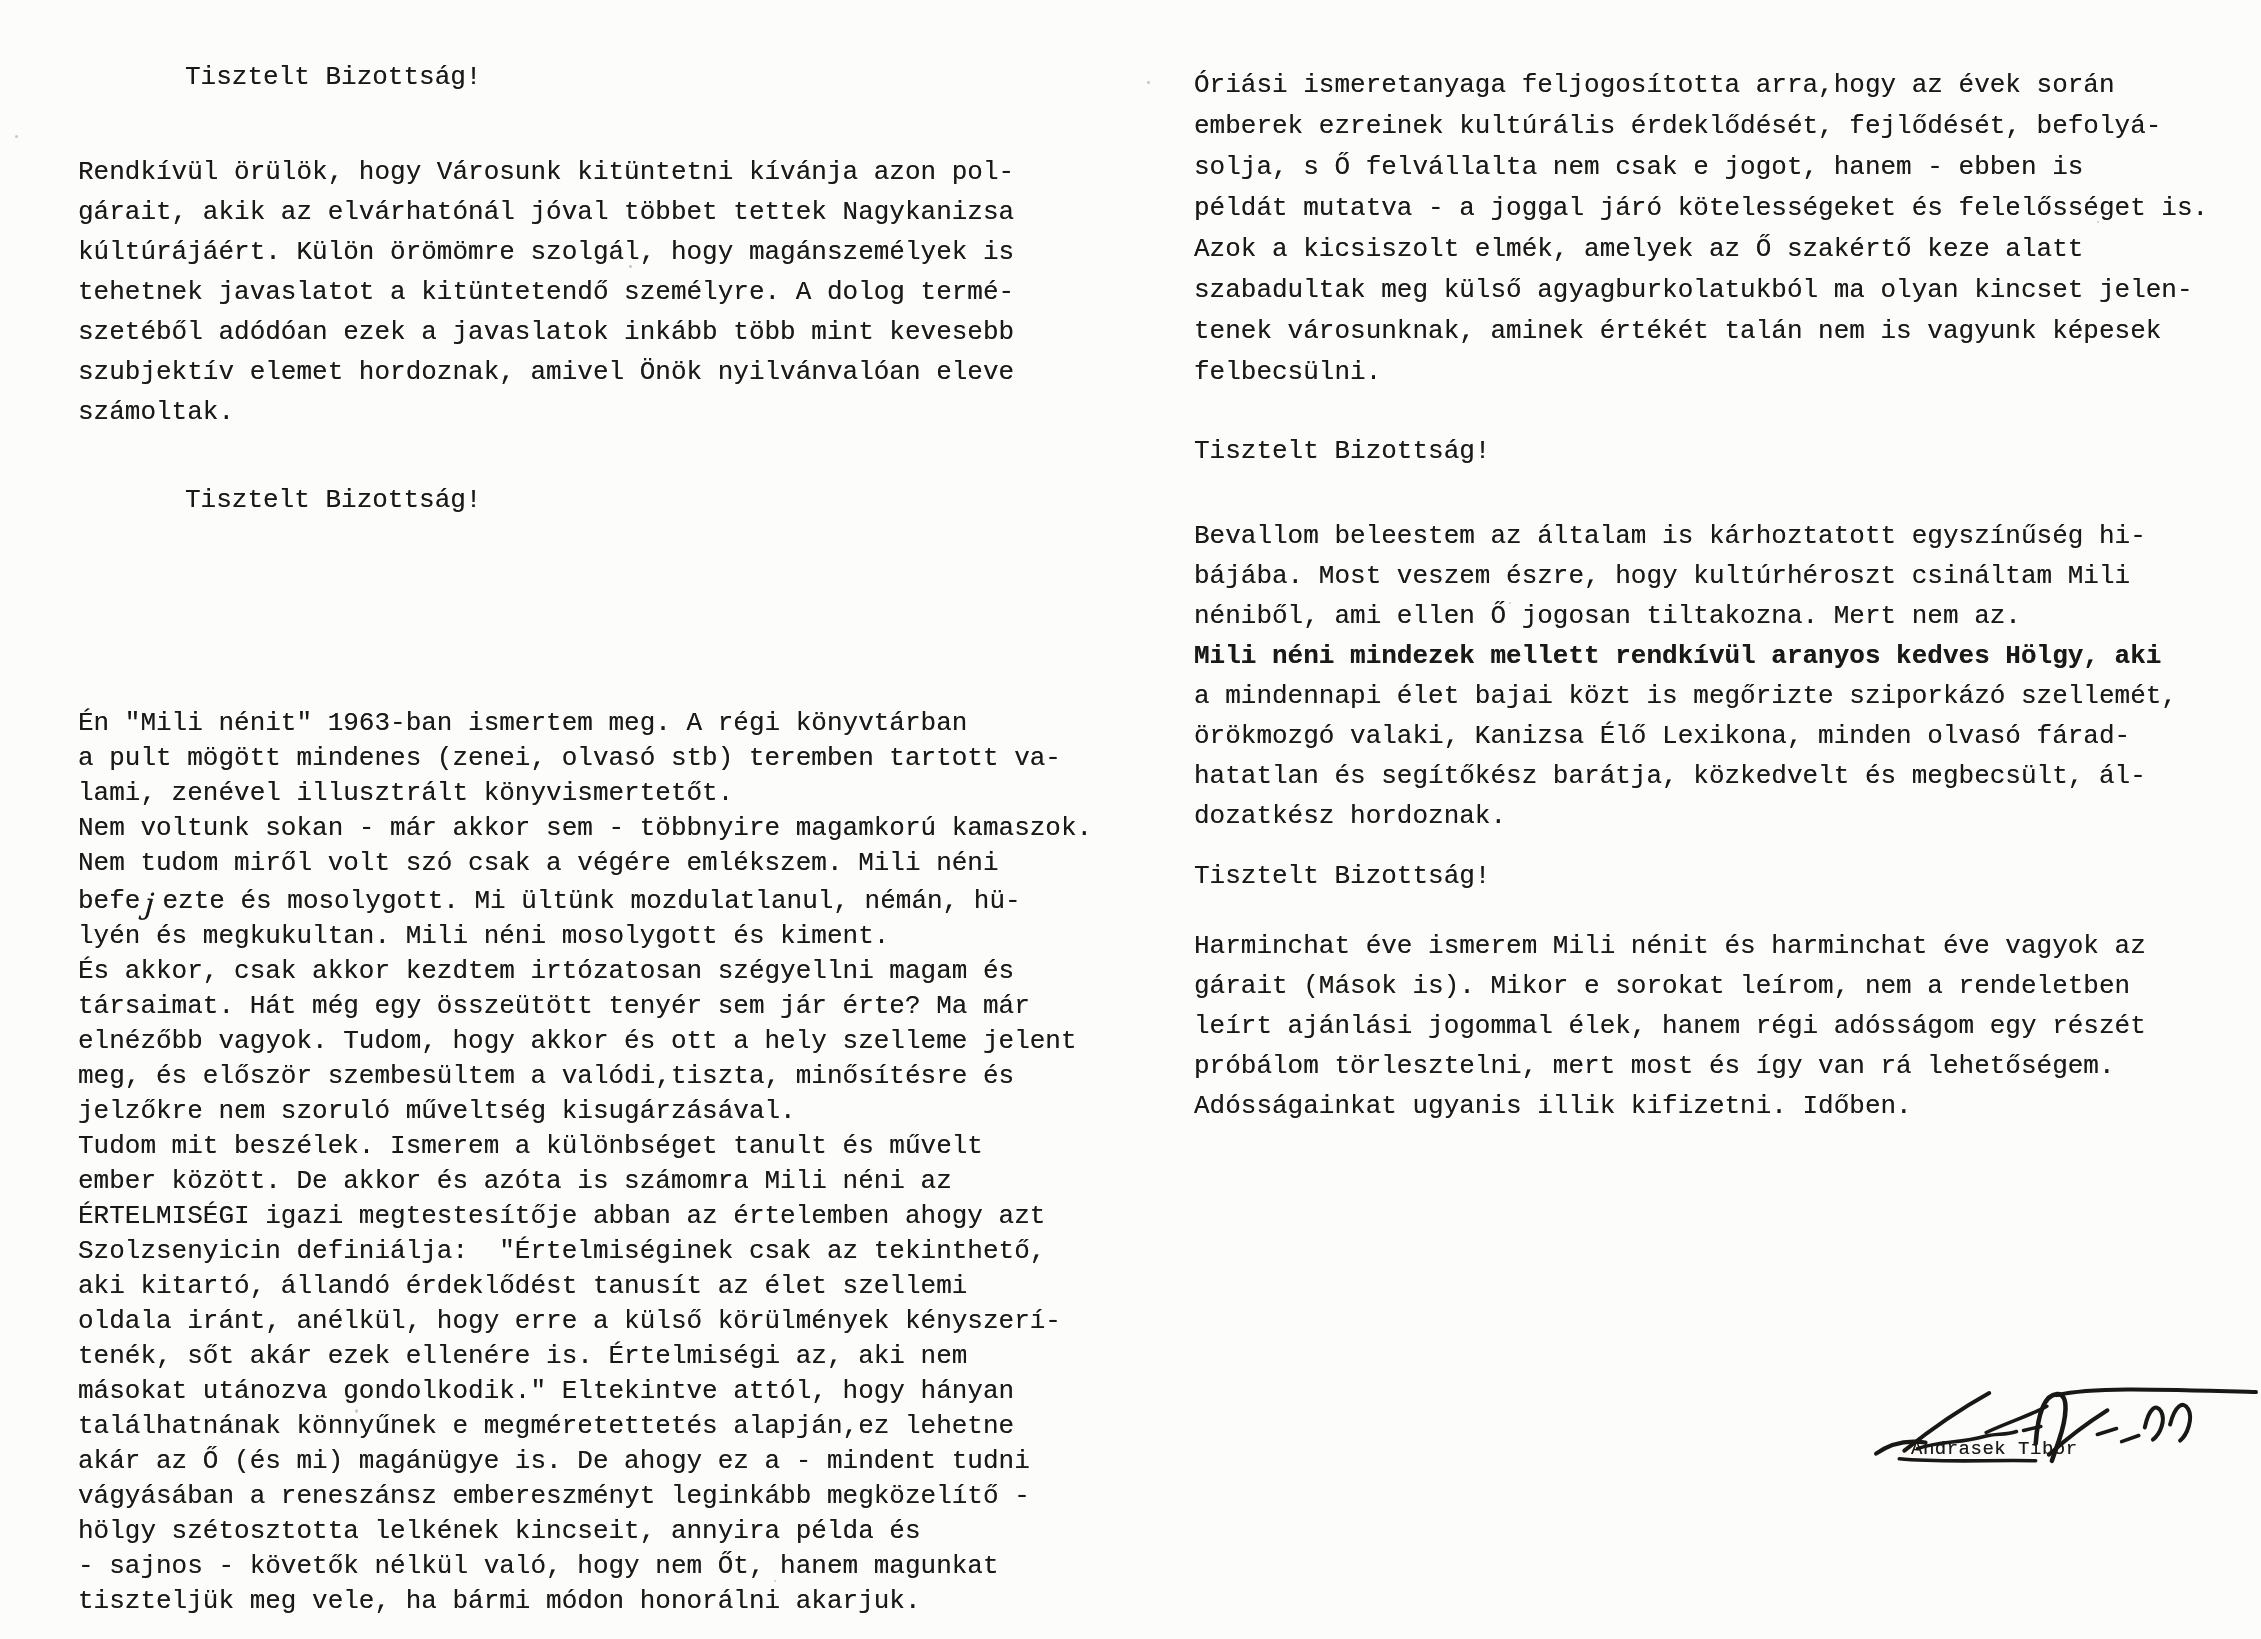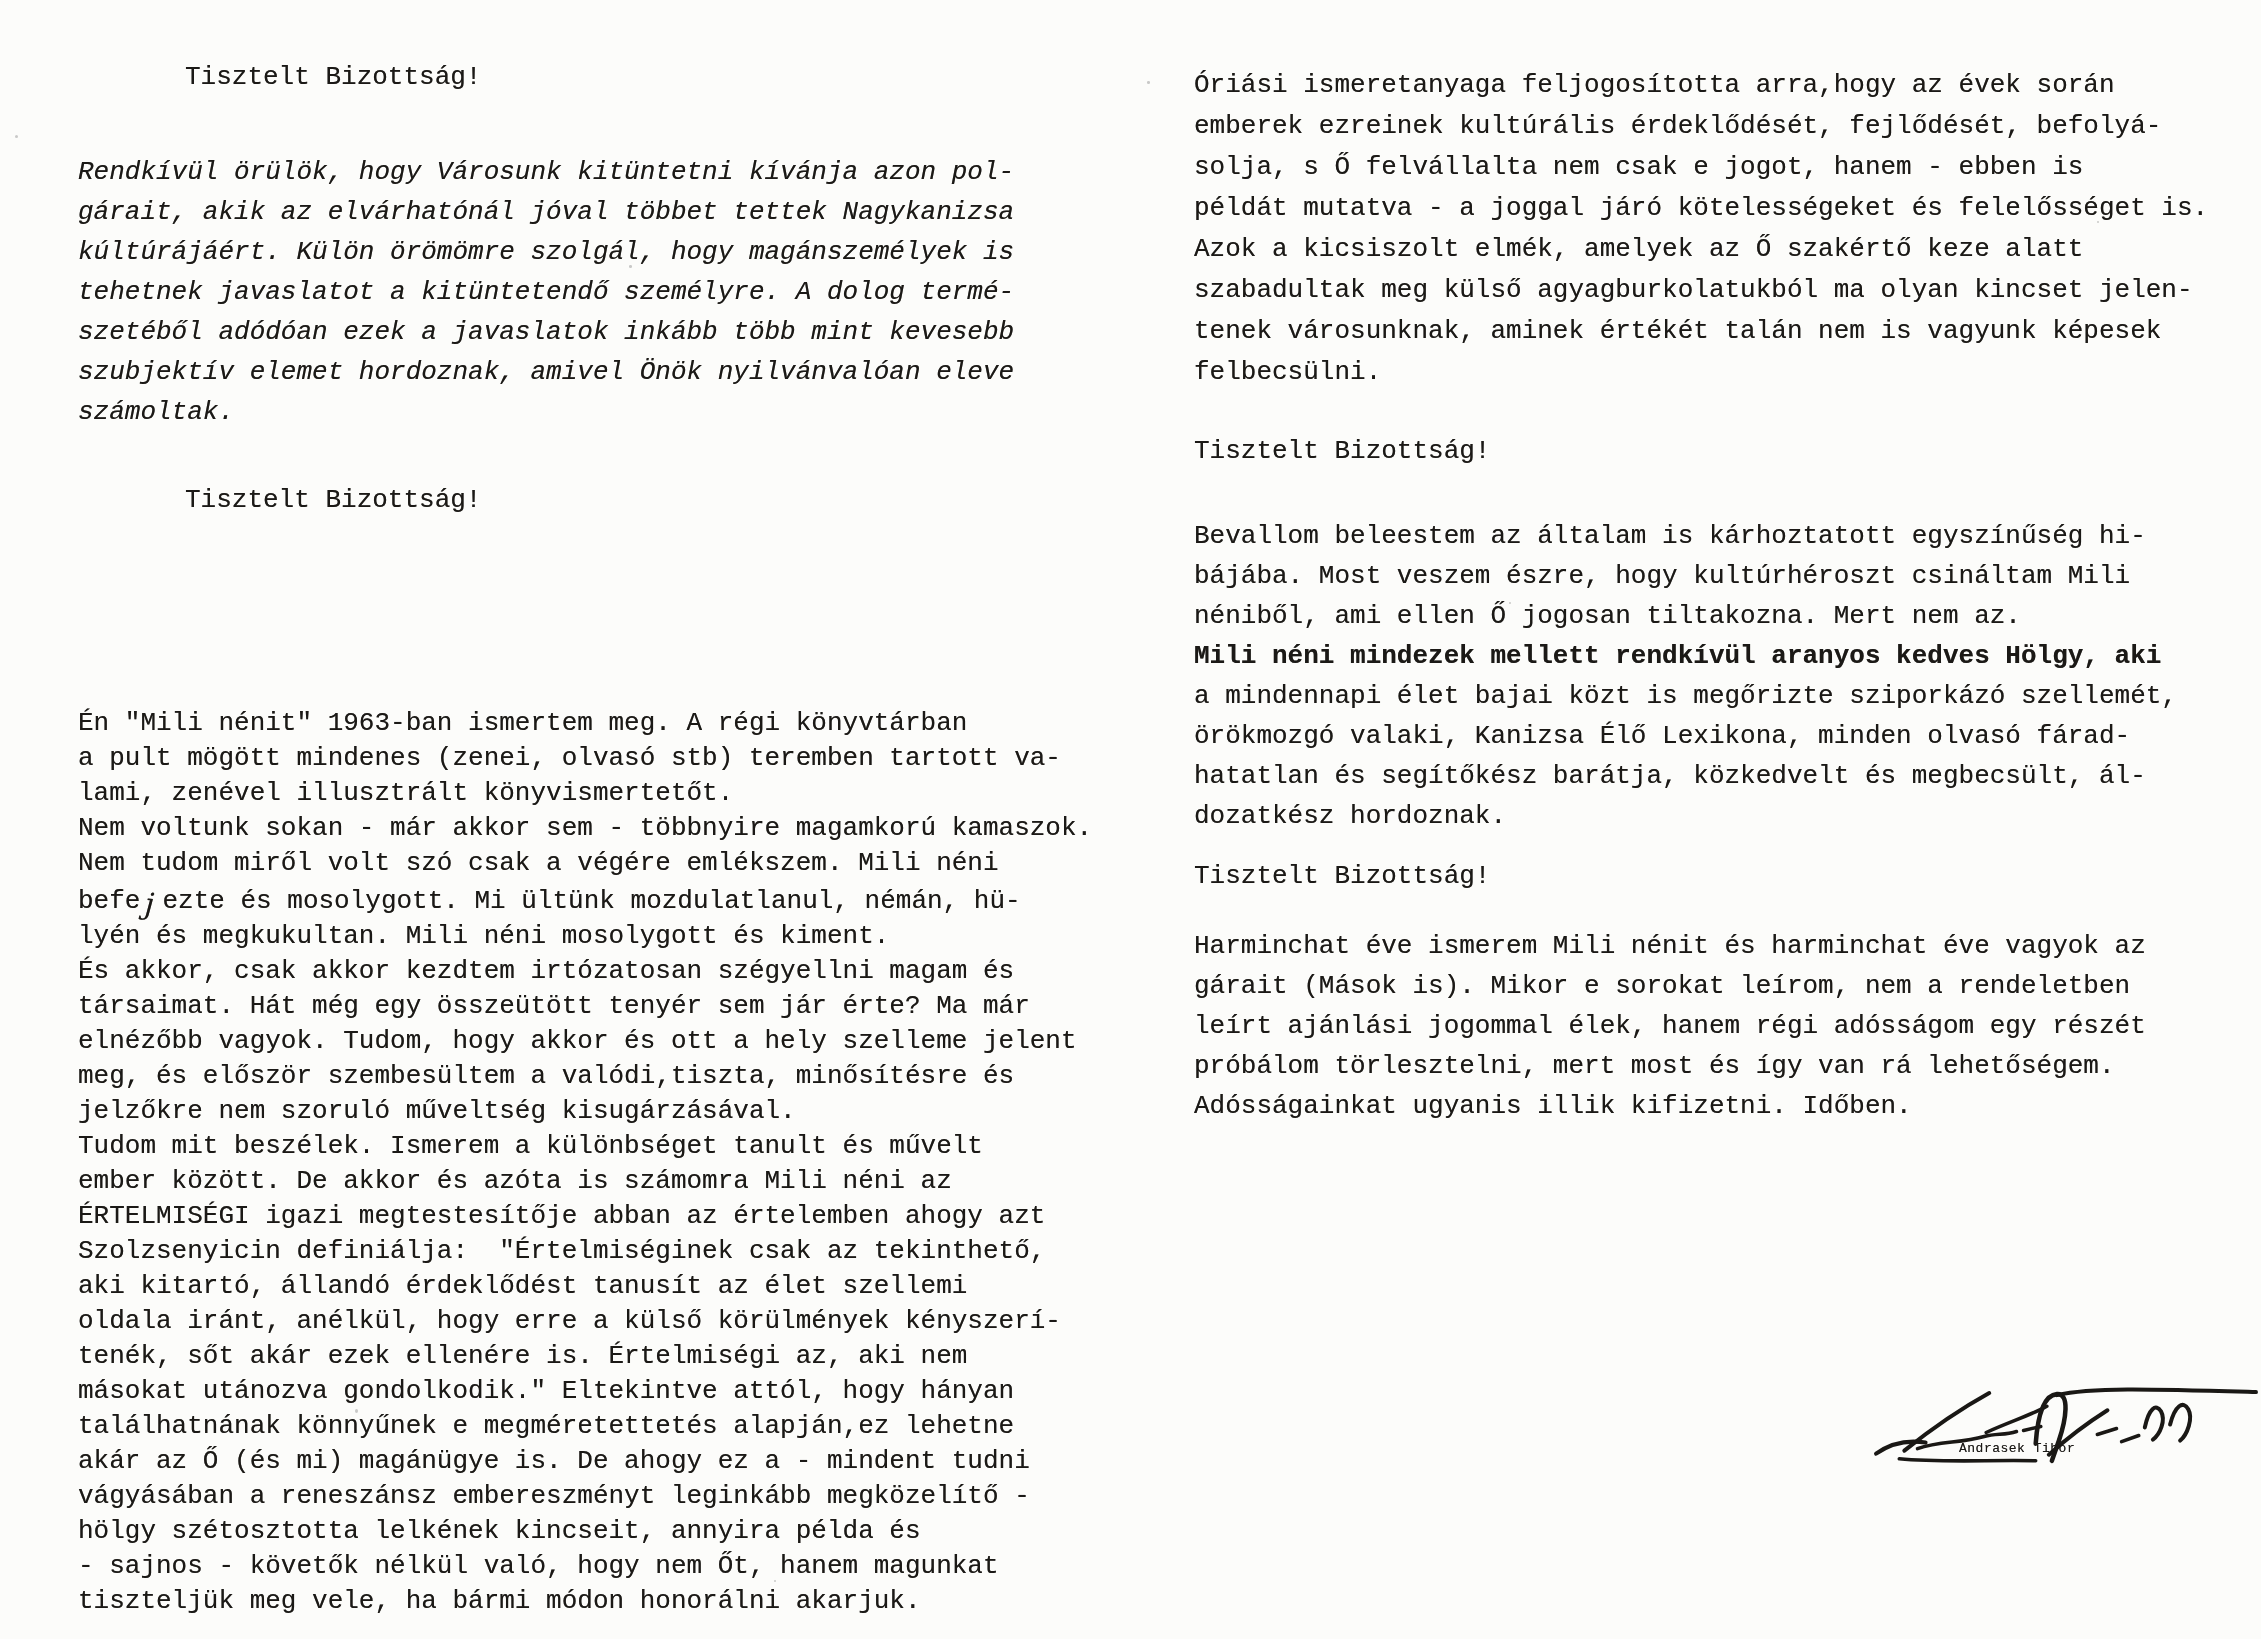--- a/index.html
+++ b/index.html
@@ -18,21 +18,21 @@
     color:var(--ink);
     text-shadow:0 0 0.5px rgba(20,18,15,.55);
   }
   .col{position:absolute;margin-left:12px;}
   .col-left{left:66px;top:57px;width:1101px;}
   .col-right{left:1182px;top:65px;width:1079px;}
   .heading{line-height:40px;white-space:pre;}
   .indent{padding-left:107px;}
   .para .line{white-space:pre;}
   .l-h1{margin-bottom:55px;}
-  .l-p1{line-height:40px;font-style:italic;}
+  .l-p1{line-height:40px;}
   .l-h2{margin-top:48px;margin-bottom:186px;}
   .l-p2{line-height:35px;}
   .r-p1{line-height:41px;}
   .r-h2{margin-top:38px;margin-bottom:45px;}
   .r-p2{line-height:40px;}
   .r-h3{margin-top:20px;margin-bottom:30px;}
   .r-p3{line-height:40px;}
   .bold{font-weight:bold;}
   .insert-j{
     display:inline-block;
@@ -41,21 +41,21 @@
     font-size:1.12em;
     padding:0 8px 0 5px;
     transform:translateY(6px) rotate(4deg);
   }
   .signature{
     position:absolute;left:1869px;top:1384px;width:392px;height:96px;
   }
   .signature svg{position:absolute;left:0;top:0;}
   .sig-name{
     position:absolute;left:42px;top:54px;
-    font-size:13px;letter-spacing:0.5px;line-height:22px;white-space:pre;margin-left:48px;
+    font-size:19px;letter-spacing:0.5px;line-height:22px;white-space:pre;
   }
   .speck{position:absolute;background:#777;border-radius:50%;opacity:.38;}
 </style>
 </head>
 <body>
 
 <div class="page">
 
   <div class="col col-left">
     <div class="heading indent l-h1">Tisztelt Bizottság!</div>

